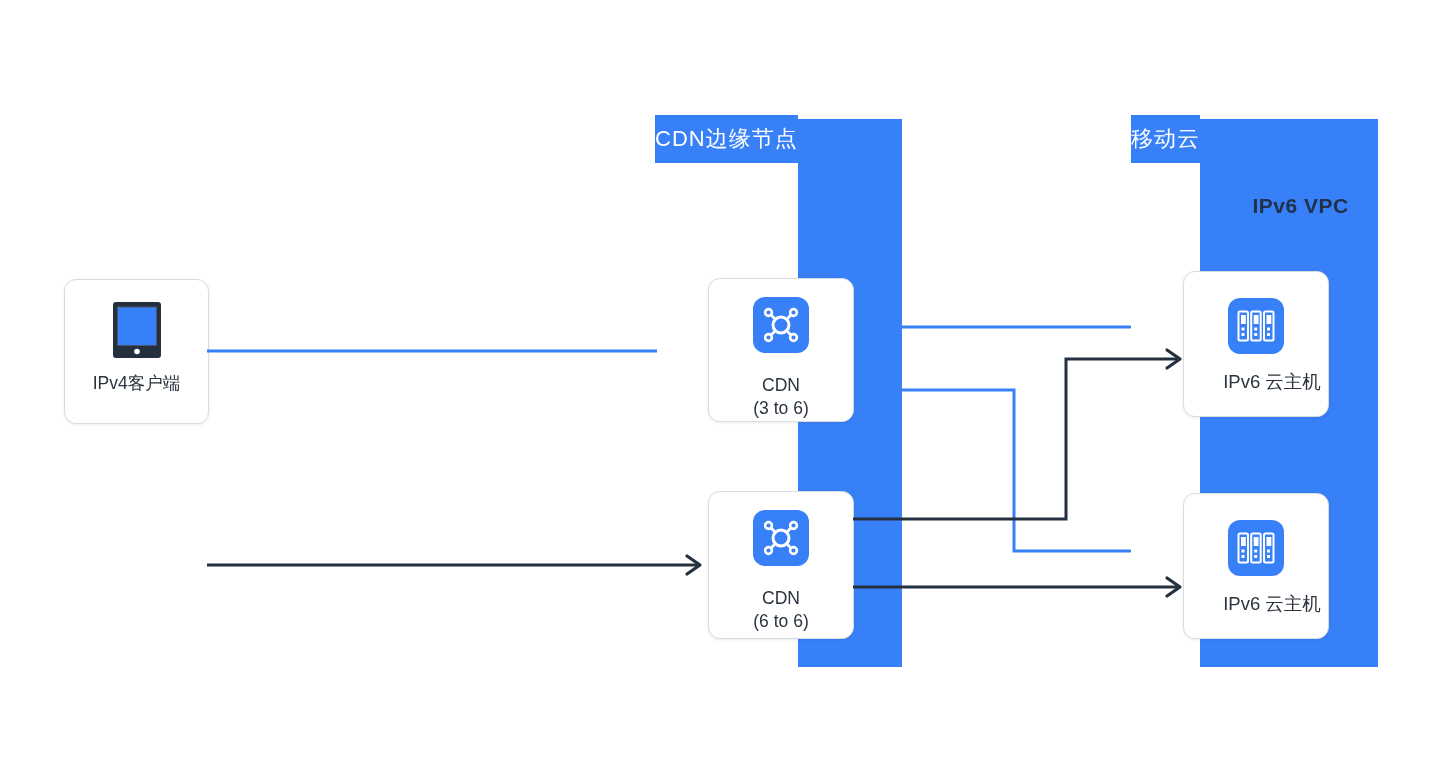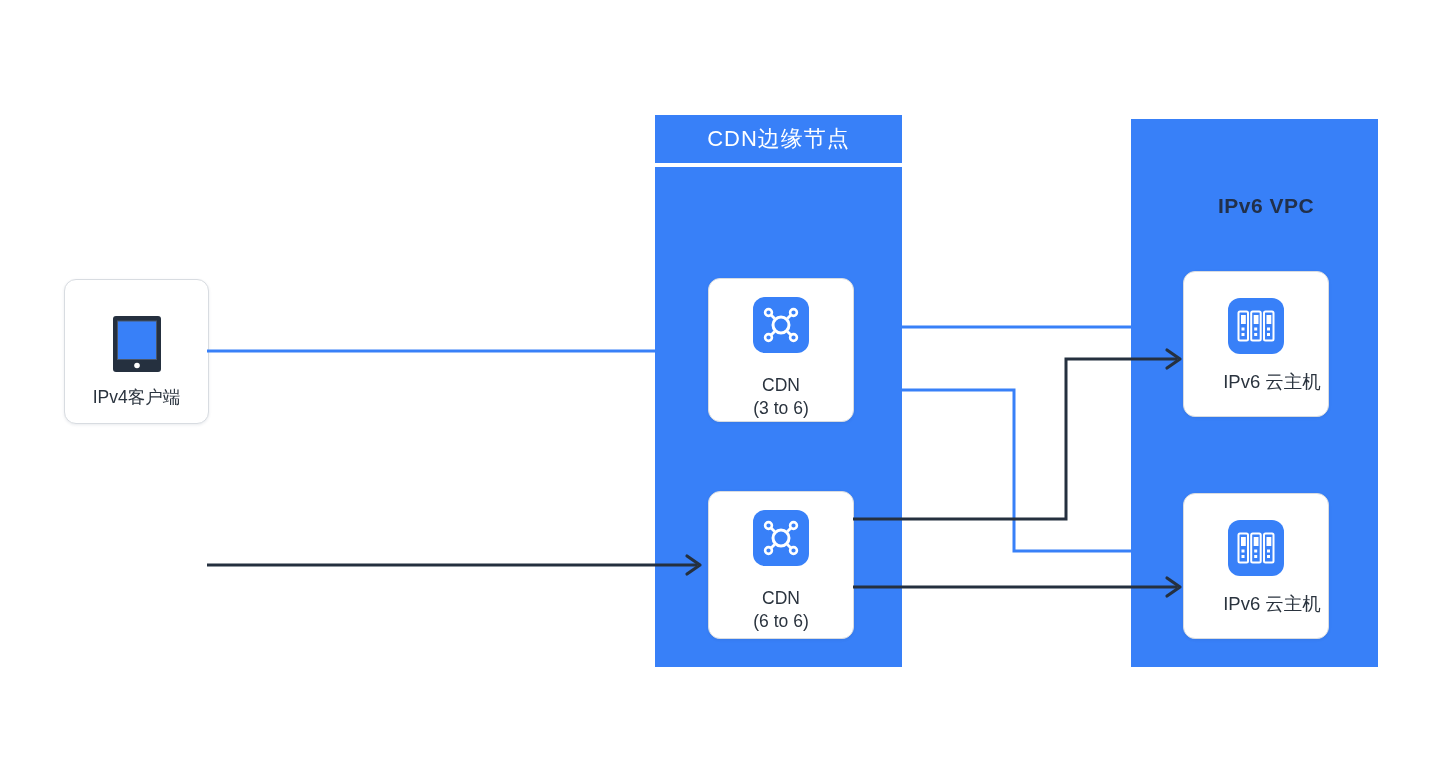--- a/index.html
+++ b/index.html
@@ -1,39 +1,39 @@
 <!DOCTYPE html>
 <html><head>
 <meta charset="utf-8">
 <style>
   html,body{margin:0;padding:0;background:#ffffff;}
   .canvas{
     position:relative;width:1441px;height:782px;background:#ffffff;overflow:hidden;
     font-family:"Liberation Sans","DejaVu Sans",sans-serif;
   }
   
-  .panel{position:absolute;display:flex;flex-direction:column;z-index:1;border-radius:28px;}
+  .panel{position:absolute;display:flex;flex-direction:row;z-index:1;border-radius:28px;}
   .panel-header{
     height:48px;background:#3880F8;color:#ffffff;display:flex;align-items:center;justify-content:center;
     font-size:22px;letter-spacing:1px;
   }
   .panel-body{flex:1;background:#3880F8;margin-top:4px;position:relative;}
   .vpc-label{
     position:absolute;left:0;right:0;top:75px;text-align:center;
     color:#22304A;font-size:21px;font-weight:700;letter-spacing:0.5px;margin-left:23px;
   }
   
   .node{
     position:absolute;background:#ffffff;border:1px solid #D8DCE1;border-radius:12px;
     box-shadow:0 1px 3px rgba(40,60,90,0.10);
     display:flex;flex-direction:column;align-items:center;z-index:2;
   }
   .node .icon{display:block;}
   .node-label{color:#2A333E;font-size:18px;text-align:center;line-height:23px;}
-  .client-box{width:143px;height:143px;justify-content:center;}
+  .client-box{width:143px;height:143px;}
   .client-box .icon{margin-top:22px;}
   .client-box .node-label{margin-top:14px;font-size:17.5px;}
   .cdn-box{width:144px;height:142px;}
   .cdn-box .icon{margin-top:18px;}
   .cdn-box .node-label{margin-top:21px;font-size:17.5px;}
   .host-box{width:144px;height:144px;}
   .host-box .icon{margin-top:26px;}
   .host-box .node-label{margin-top:16px;font-size:18.5px;margin-left:32px;}
   
   .wires{position:absolute;left:0;top:0;z-index:5;pointer-events:none;}
@@ -42,20 +42,21 @@
 <body>
 
 <div class="canvas">
 
   <div class="panel" style="left:655px;top:115px;width:247px;height:552px;">
     <div class="panel-header">CDN边缘节点</div>
     <div class="panel-body"></div>
   </div>
 
   <div class="panel" style="left:1131px;top:115px;width:247px;height:552px;">
+    <div class="panel-header">移动云</div>
     <div class="panel-body">
       <div class="vpc-label">IPv6 VPC</div>
     </div>
   </div>
 
   <div class="node client-box" style="left:64px;top:279px;">
     <svg class="icon" width="48" height="56" viewBox="0 0 48 56">
       <rect x="0" y="0" width="48" height="56" rx="3" fill="#25303F"></rect>
       <rect x="4.5" y="5" width="39" height="38.5" fill="#3880F8" stroke="#4A5668" stroke-width="1"></rect>
       <circle cx="24" cy="49.5" r="2.8" fill="#ffffff"></circle>

